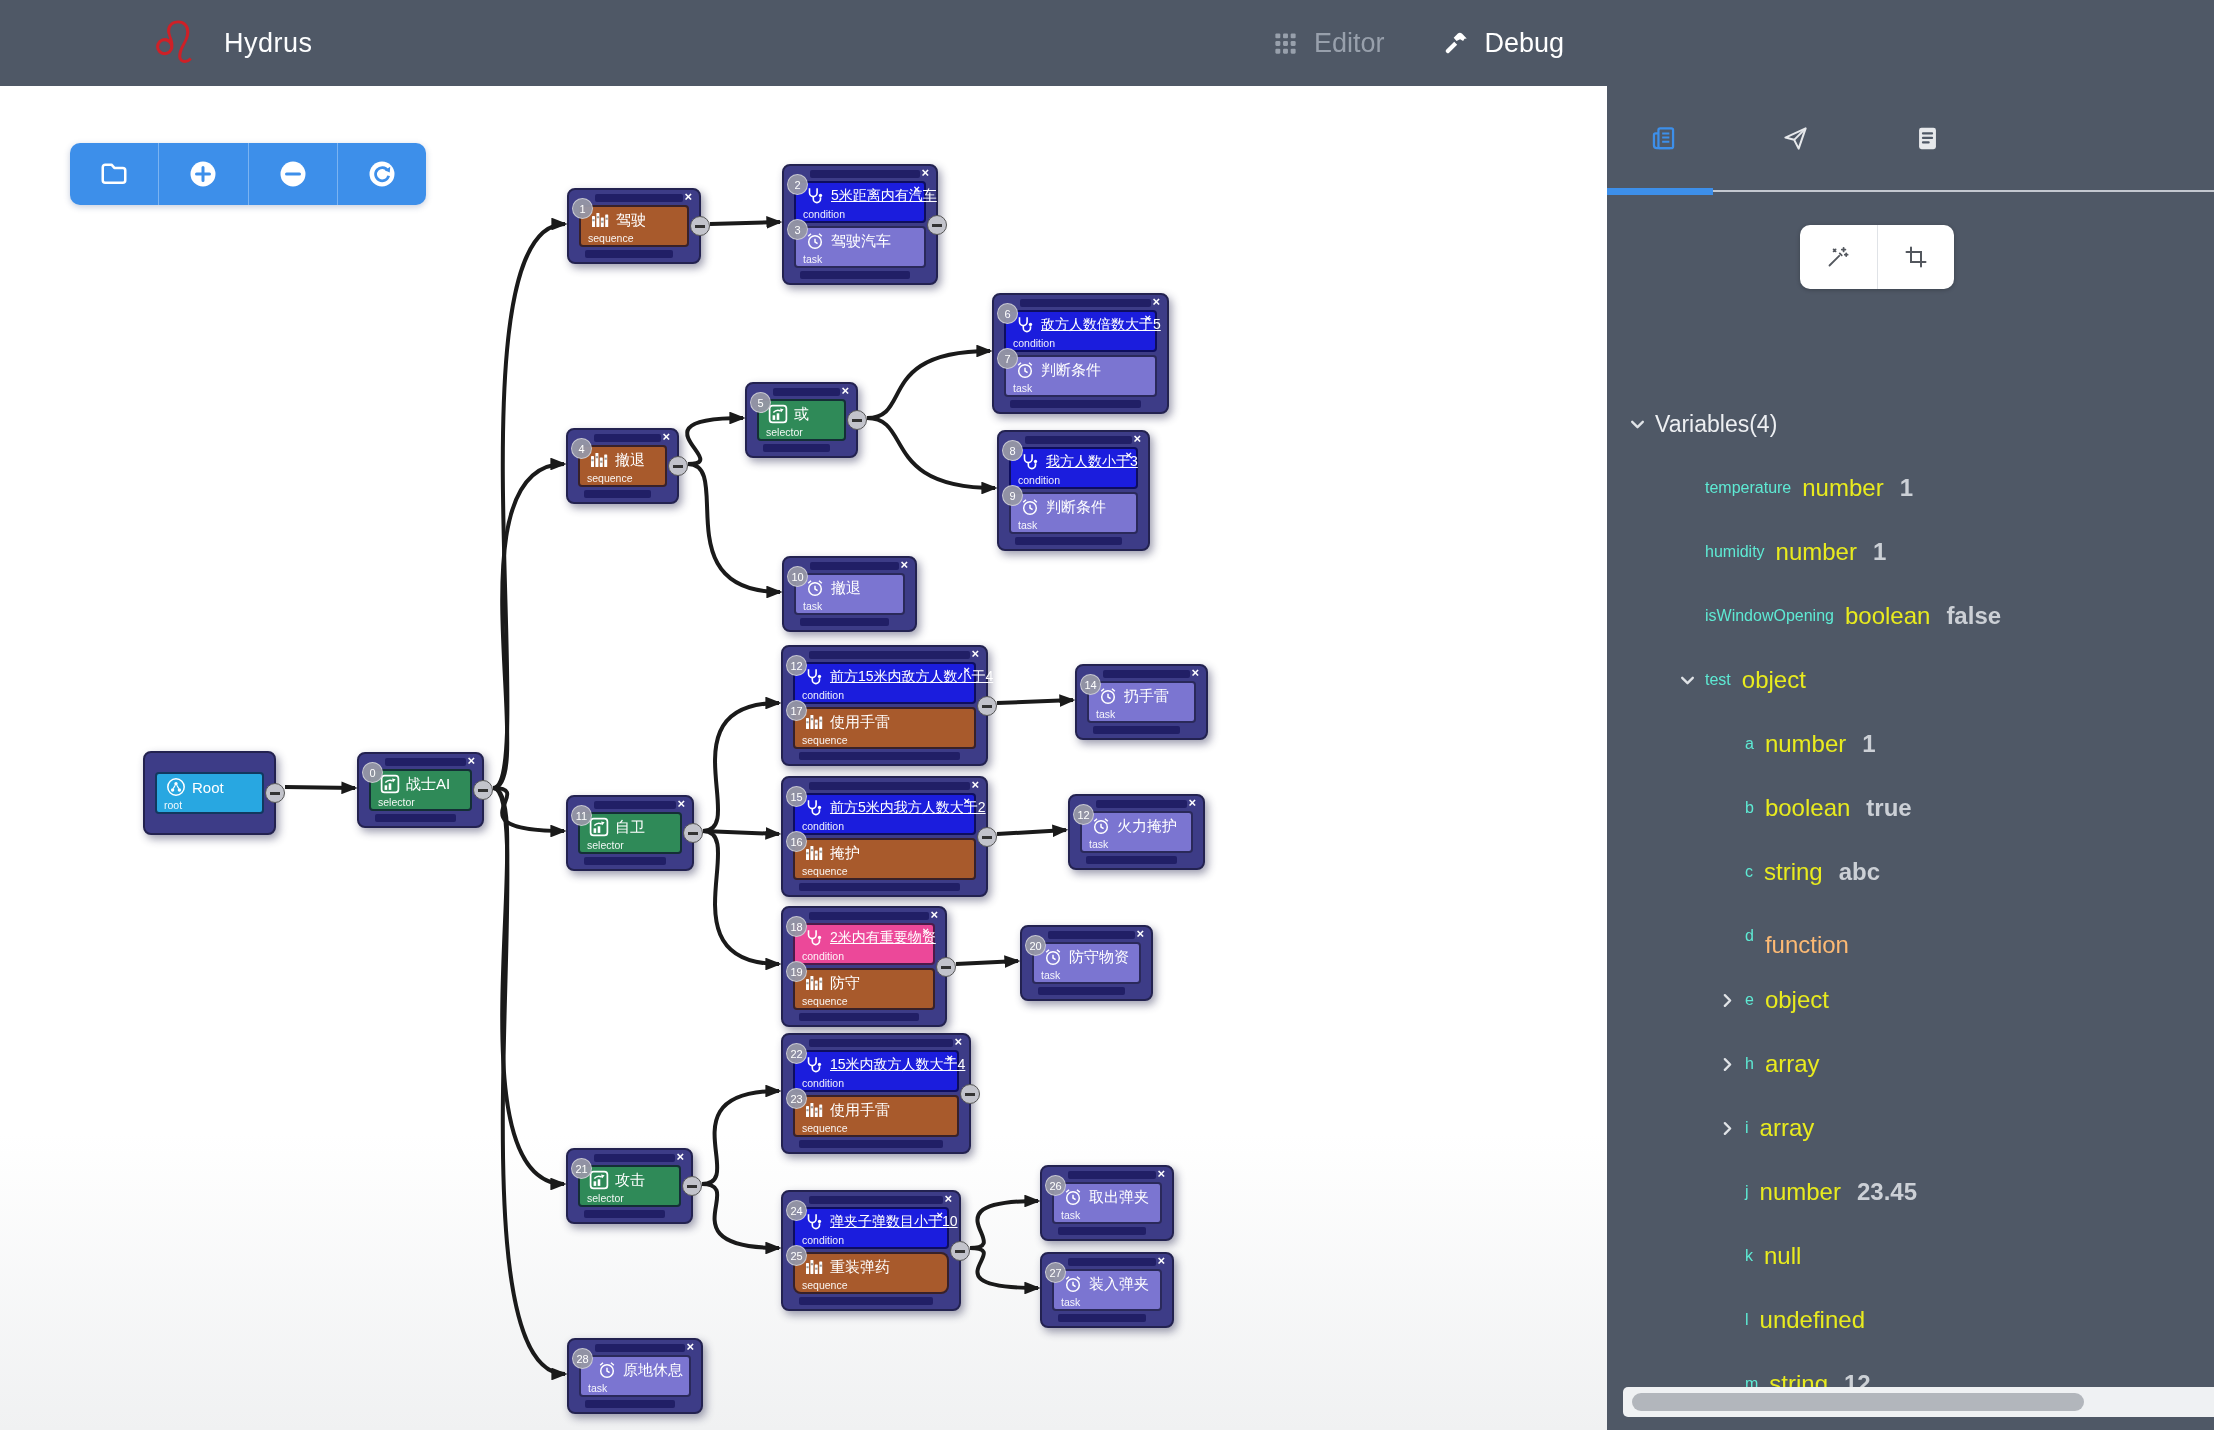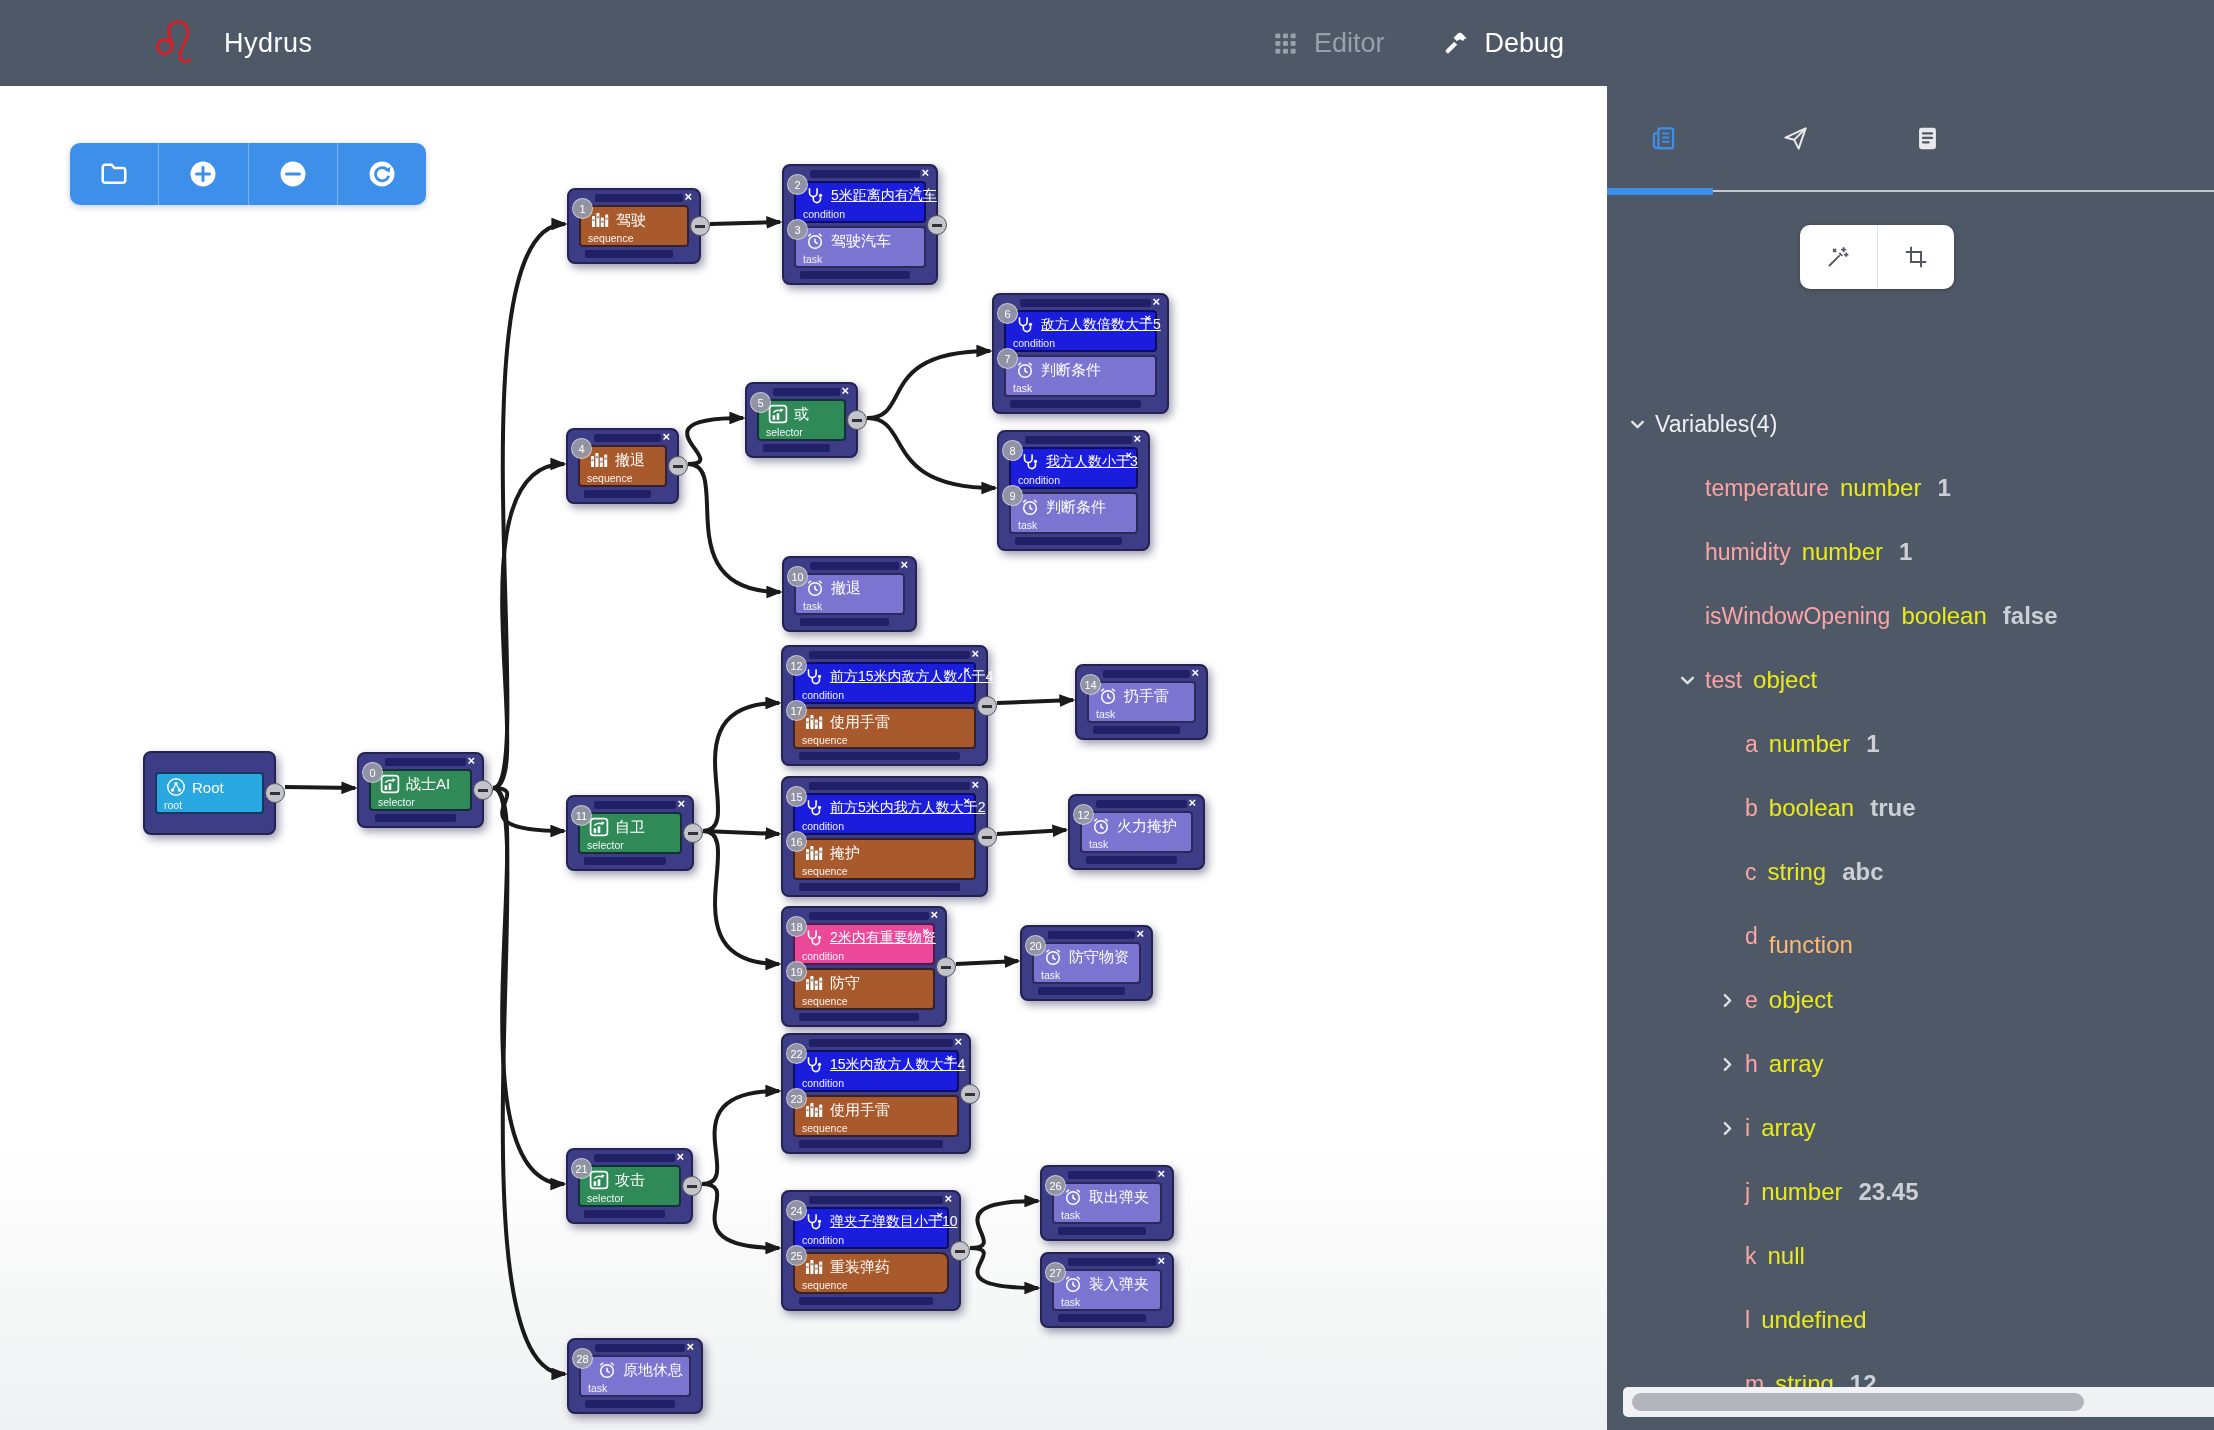--- a/index.html
+++ b/index.html
@@ -59,21 +59,21 @@
     display:flex;box-shadow:0 1px 4px rgba(0,0,0,.25);}
   .tool-btn{flex:1;display:flex;align-items:center;justify-content:center;color:#53575e;cursor:pointer;border-right:1px solid #e0e3e7;}
   .tool-btn:last-child{border-right:none;}
   .tool-btn .icn svg{width:24px;height:24px;display:block;}
 
   .vars{position:absolute;top:306px;left:0;right:22px;}
   .var-header{height:64px;display:flex;align-items:center;padding-left:22px;color:#edeff2;font-size:23px;}
   .var-row{height:64px;display:flex;align-items:center;}
   .chev{width:26px;display:flex;align-items:center;color:#e0e3e7;}
   .chev svg{width:17px;height:17px;}
-  .vname{font-size:23px;color:#fca5a5;margin-right:11px;}
+  .vname{font-size:16px;color:#5eead4;margin-right:11px;}
   .vtype{font-size:24px;margin-right:16px;}
   .vval{font-size:24px;font-weight:bold;color:#ccd0d6;}
 
   .vscroll{position:absolute;top:310px;right:3px;width:13px;height:1002px;background:#c7cbd1;border-radius:7px;}
   .vthumb{width:13px;height:556px;background:#b0b5bc;border-radius:7px;}
   .hscroll{position:absolute;left:16px;right:10px;bottom:13px;height:30px;background:#eff1f3;border-radius:5px;}
   .hthumb{position:absolute;left:9px;top:6px;width:452px;height:18px;background:#b2b6bc;border-radius:9px;}
 </style>
 </head>
 <body>

